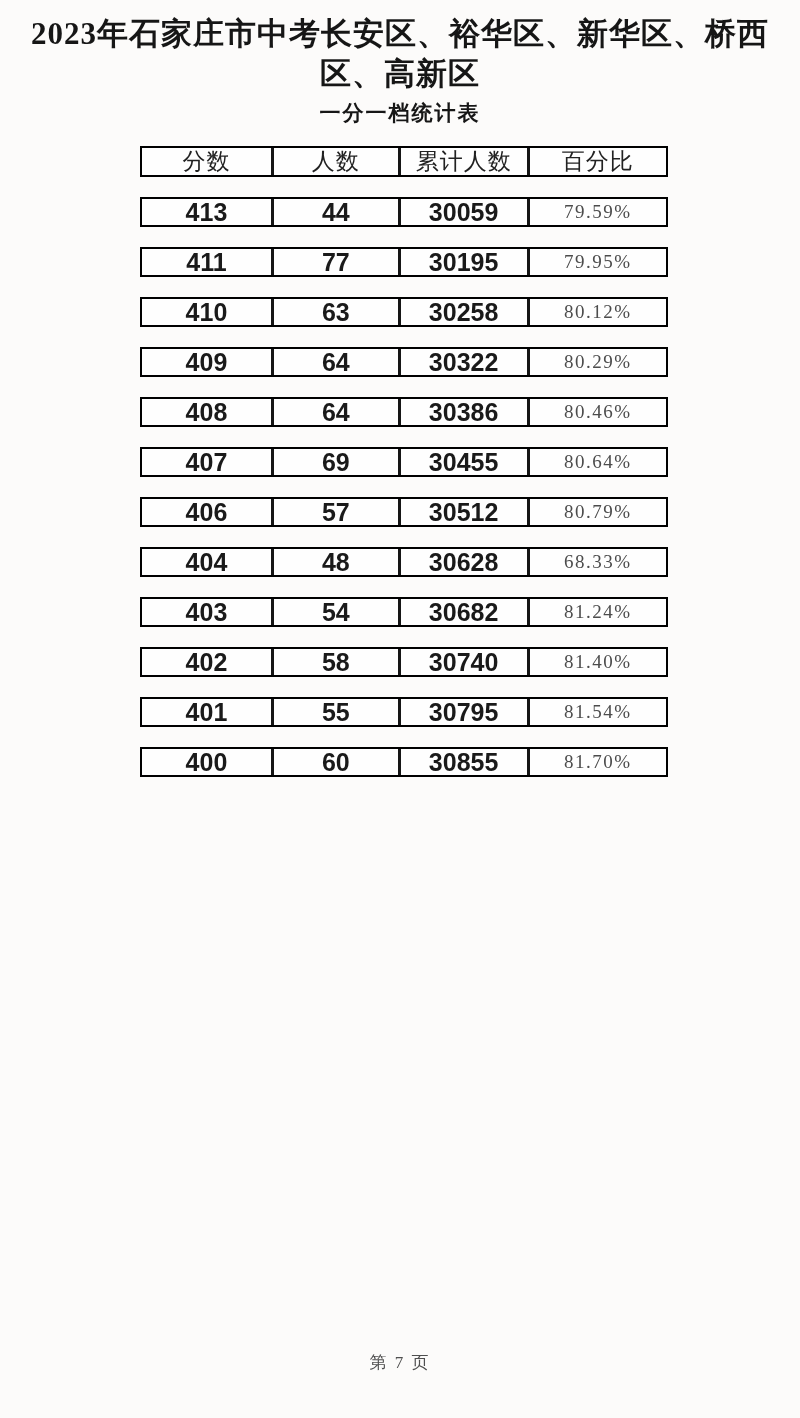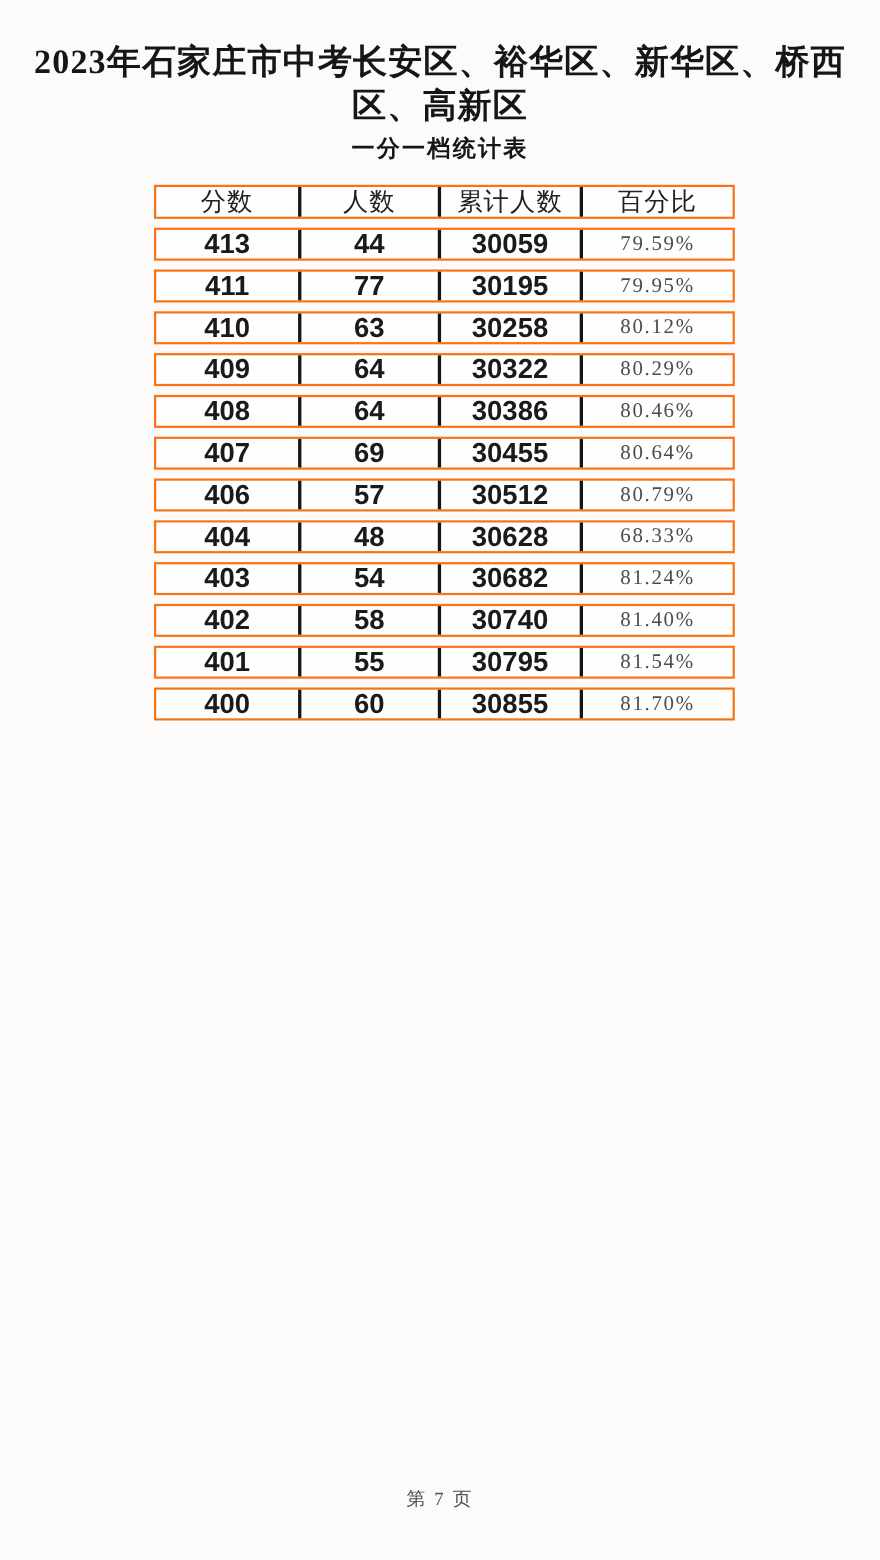--- a/index.html
+++ b/index.html
@@ -11,21 +11,21 @@
     height: 1418px;
     position: relative;
     background: #fcfbfa;
     overflow: hidden;
     font-family: "Liberation Sans", sans-serif;
     -webkit-font-smoothing: antialiased;
   }
   * { box-sizing: border-box; }
 
   .title-block {
-    padding-top: 36px;
+    padding-top: 14px;
     text-align: center;
     color: #161616;
     font-family: "Liberation Serif", "DejaVu Serif", serif;
     font-weight: bold;
   }
   .title-line1 {
     font-size: 31px;
     line-height: 40px;
     letter-spacing: 1px;
   }
@@ -36,22 +36,22 @@
   }
 
   .score-table {
     width: 528px;
     margin-left: 140px;
     margin-top: 14px;
   }
   .row {
     display: flex;
     height: 30px;
-    border: 2px solid #f97316;
-    margin-bottom: 8px;
+    border: 2px solid #000000;
+    margin-bottom: 20px;
     background: #fefefe;
   }
   .row.header { height: 31px; }
   .cell {
     display: flex;
     align-items: center;
     justify-content: center;
     overflow: hidden;
     color: #1c1c1c;
   }

